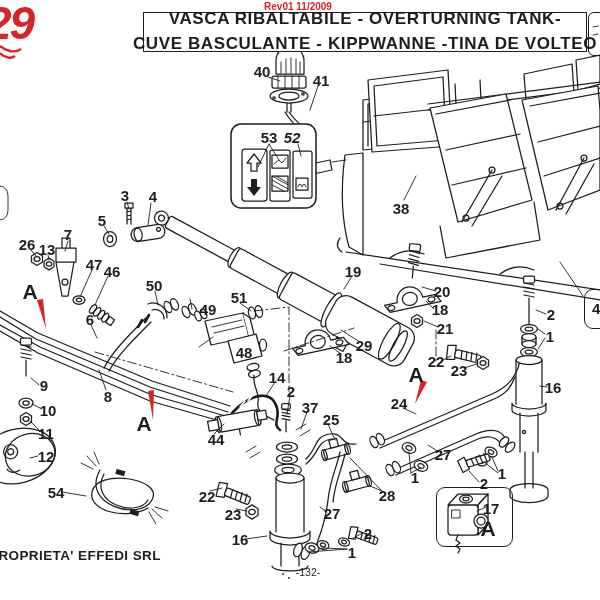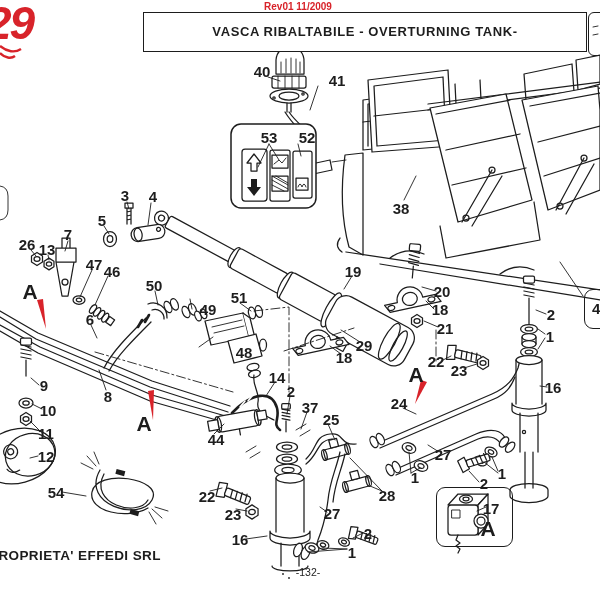--- a/index.html
+++ b/index.html
@@ -14,21 +14,21 @@
   .red-fill{fill:#d8232a;stroke:none;}
   .red-line{stroke:#d8232a;stroke-width:2.4;fill:none;}
   .wfill{fill:#fff;}
   .dk{fill:#1d1d1d;stroke:none;}
   .logo{position:absolute;left:-14px;top:0px;color:#d8232a;font-weight:900;font-style:italic;
         font-size:46px;line-height:1;letter-spacing:-2px;}
   .rev{position:absolute;left:228px;top:1px;width:140px;text-align:center;color:#d8232a;
        font-size:10px;font-weight:700;}
   .titlebox{position:absolute;left:143px;top:12px;width:442px;height:38px;border:1.3px solid #1d1d1d;
             display:flex;flex-direction:column;justify-content:center;align-items:center;background:#fff;}
-  .titlebox div{font-size:13px;font-weight:700;letter-spacing:0.6px;line-height:1.45;white-space:nowrap;}
+  .titlebox div{font-size:17px;font-weight:700;letter-spacing:0.6px;line-height:1.45;white-space:nowrap;}
   .cornerbox{position:absolute;left:588px;top:12px;width:46px;height:42px;border:1.3px solid #1d1d1d;border-radius:6px;}
   .box45{position:absolute;left:584px;top:289px;width:60px;height:40px;border:1.3px solid #1d1d1d;border-radius:9px;
          font-size:15px;font-weight:700;padding:10px 0 0 7px;box-sizing:border-box;background:#fff0;}
   .box17{position:absolute;left:436px;top:487px;width:75px;height:58px;border:1.3px solid #1d1d1d;border-radius:9px;}
   .owner{position:absolute;left:-11px;top:548px;font-size:13.5px;font-weight:700;letter-spacing:0.4px;white-space:nowrap;}
   .pageno{position:absolute;left:278px;top:566px;width:60px;text-align:center;font-size:10.5px;}
   .callout{position:absolute;transform:translate(-50%,-50%);font-size:15px;font-weight:700;
            white-space:nowrap;pointer-events:none;}
   .callout.big{font-size:21px;font-weight:700;}
 </style>
@@ -461,31 +461,32 @@
 
   <polygon class="red-fill" points="37,300 43,299 46,329"></polygon>
   <polygon class="red-fill" points="148,391 154,390 153,420"></polygon>
   <polygon class="red-fill" points="421,380 427,382 415,404"></polygon>
 </svg>
 
 <div class="logo">29</div>
 <div class="rev">Rev01 11/2009</div>
 <div class="titlebox">
   <div>VASCA RIBALTABILE - OVERTURNING TANK-</div>
+  <div>CUVE BASCULANTE - KIPPWANNE -TINA DE VOLTEO</div>
 </div>
 <div class="cornerbox"></div>
 
 <div class="box45">45</div>
 <div class="box17"></div>
 
 <div id="callouts">
       <div class="callout" style="left: 262px; top: 71px;">40</div>
-      <div class="callout" style="left: 321px; top: 80px; margin-left: 16px;">41</div>
+      <div class="callout" style="left: 321px; top: 80px;">41</div>
       <div class="callout" style="left: 269px; top: 137px;">53</div>
-      <div class="callout" style="left: 307px; top: 137px;">52</div>
+      <div class="callout" style="left: 292px; top: 137px; font-style: italic;">52</div>
       <div class="callout" style="left: 401px; top: 208px;">38</div>
       <div class="callout" style="left: 125px; top: 195px;">3</div>
       <div class="callout" style="left: 153px; top: 196px;">4</div>
       <div class="callout" style="left: 102px; top: 220px;">5</div>
       <div class="callout" style="left: 27px; top: 244px;">26</div>
       <div class="callout" style="left: 47px; top: 249px;">13</div>
       <div class="callout" style="left: 68px; top: 234px;">7</div>
       <div class="callout" style="left: 94px; top: 264px;">47</div>
       <div class="callout" style="left: 112px; top: 271px;">46</div>
       <div class="callout" style="left: 154px; top: 285px;">50</div>

